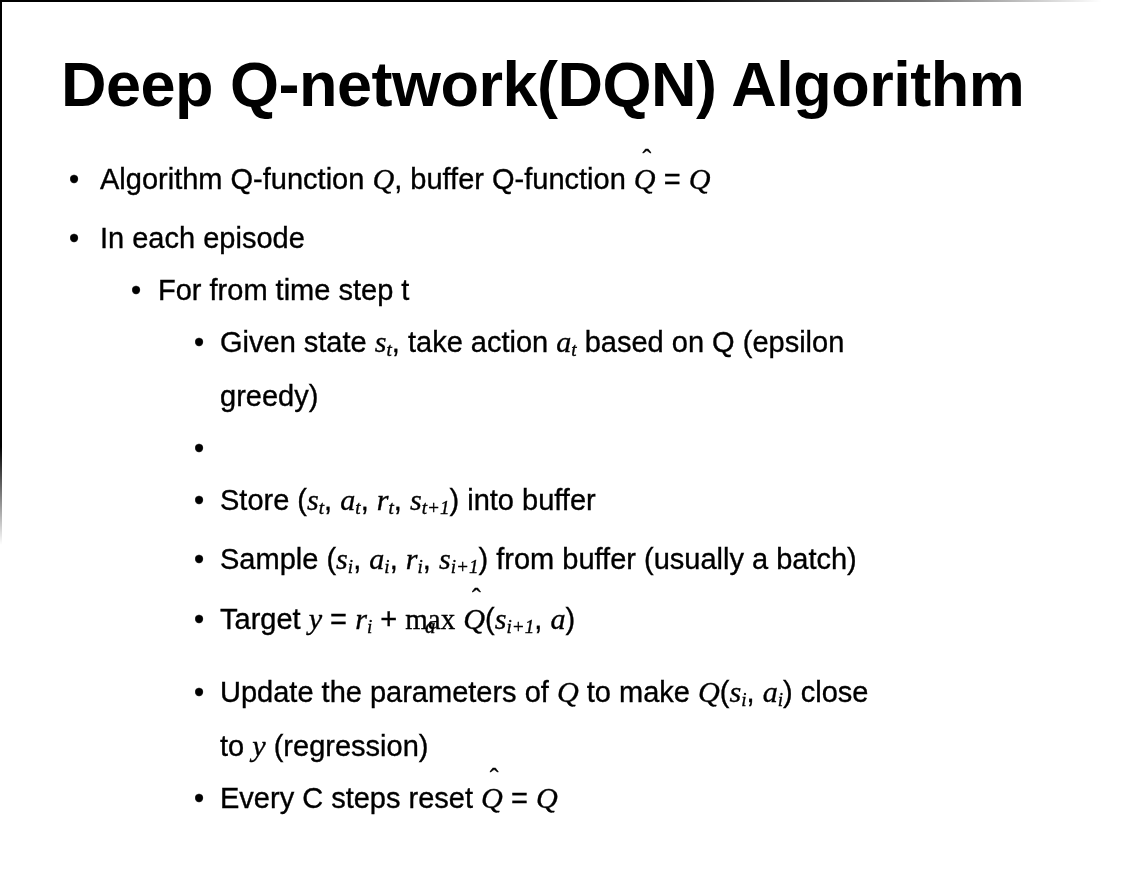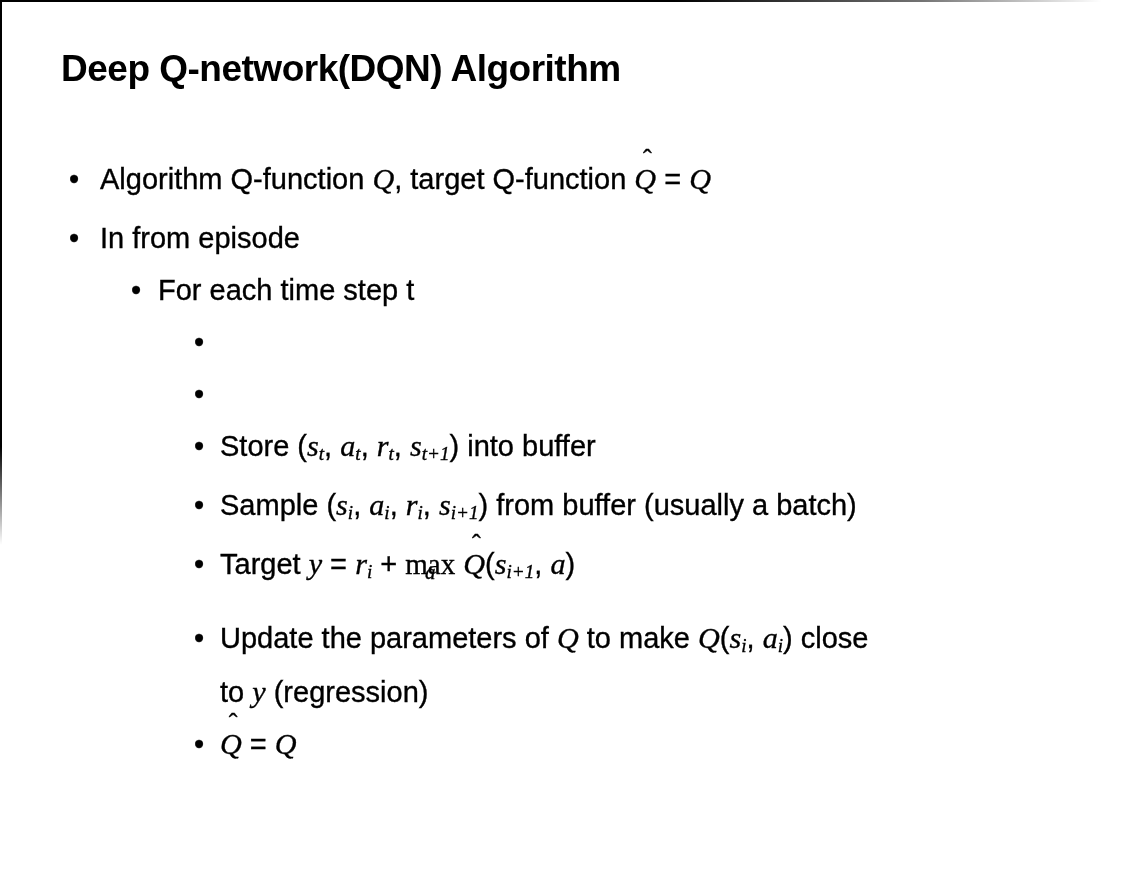--- a/index.html
+++ b/index.html
@@ -19,21 +19,21 @@
     background: linear-gradient(to right, #000 0%, #000 60%, rgba(0,0,0,0.55) 82%, rgba(0,0,0,0) 98%);
   }
   .frame-left {
     position: absolute; top: 0; left: 0;
     width: 2px; height: 545px;
     background: linear-gradient(to bottom, #000 0%, #000 82%, rgba(0,0,0,0) 100%);
   }
   .title {
     position: absolute;
     left: 61px; top: 48px;
-    font-size: 37px;
+    font-size: 63px;
     font-weight: 700;
     letter-spacing: -0.5px;
     white-space: nowrap;
   }
   .content {
     position: absolute;
     top: 156px; left: 0;
     width: 1124px;
   }
   .li {
@@ -97,32 +97,33 @@
 </head>
 <body>
 
 <div class="slide">
   <div class="frame-top"></div>
   <div class="frame-left"></div>
   <div class="title">Deep Q-network(DQN) Algorithm</div>
   <div class="content">
       <div class="li level1">
         <span class="marker">•</span>
-        <div class="li-text"><span class="run-p">Algorithm Q-function </span><span class="run-m">Q</span><span class="run-p">, target Q-function </span><span class="hatwrap"><span class="accent">ˆ</span><span class="run-m">Q</span></span><span class="run-p"> = </span><span class="run-m">Q</span></div>
+        <div class="li-text"><span class="run-p">Algorithm Q-function </span><span class="run-m">Q</span><span class="run-p">, buffer Q-function </span><span class="hatwrap"><span class="accent">ˆ</span><span class="run-m">Q</span></span><span class="run-p"> = </span><span class="run-m">Q</span></div>
       </div>
       <div class="li level1">
         <span class="marker">•</span>
-        <div class="li-text"><span class="run-p">In from episode</span></div>
+        <div class="li-text"><span class="run-p">In each episode</span></div>
       </div>
       <div class="li level2">
         <span class="marker">•</span>
-        <div class="li-text"><span class="run-p">For each time step t</span></div>
+        <div class="li-text"><span class="run-p">For from time step t</span></div>
       </div>
       <div class="li level3">
         <span class="marker">•</span>
+        <div class="li-text"><span class="run-p">Given state </span><span class="run-m">s</span><span class="run-ms">t</span><span class="run-p">, take action </span><span class="run-m">a</span><span class="run-ms">t</span><span class="run-p"> based on Q (epsilon</span><br><span class="run-p">greedy)</span></div>
       </div>
       <div class="li level3">
         <span class="marker">•</span>
       </div>
       <div class="li level3">
         <span class="marker">•</span>
         <div class="li-text"><span class="run-p">Store (</span><span class="run-m">s</span><span class="run-ms">t</span><span class="run-p">, </span><span class="run-m">a</span><span class="run-ms">t</span><span class="run-p">, </span><span class="run-m">r</span><span class="run-ms">t</span><span class="run-p">, </span><span class="run-m">s</span><span class="run-ms">t+1</span><span class="run-p">) into buffer</span></div>
       </div>
       <div class="li level3">
         <span class="marker">•</span>
@@ -131,16 +132,16 @@
       <div class="li level3 has-underop">
         <span class="marker">•</span>
         <div class="li-text"><span class="run-p">Target </span><span class="run-m">y</span><span class="run-p"> = </span><span class="run-m">r</span><span class="run-ms">i</span><span class="run-p"> + </span><span class="underop"><span class="op">max</span><span class="under">a</span></span><span class="run-p"> </span><span class="hatwrap"><span class="accent">ˆ</span><span class="run-m">Q</span></span><span class="run-p">(</span><span class="run-m">s</span><span class="run-ms">i+1</span><span class="run-p">, </span><span class="run-m">a</span><span class="run-p">)</span></div>
       </div>
       <div class="li level3">
         <span class="marker">•</span>
         <div class="li-text"><span class="run-p">Update the parameters of </span><span class="run-m">Q</span><span class="run-p"> to make </span><span class="run-m">Q</span><span class="run-p">(</span><span class="run-m">s</span><span class="run-ms">i</span><span class="run-p">, </span><span class="run-m">a</span><span class="run-ms">i</span><span class="run-p">) close</span><br><span class="run-p">to </span><span class="run-m">y</span><span class="run-p"> (regression)</span></div>
       </div>
       <div class="li level3">
         <span class="marker">•</span>
-        <div class="li-text"><span class="hatwrap"><span class="accent">ˆ</span><span class="run-m">Q</span></span><span class="run-p"> = </span><span class="run-m">Q</span></div>
+        <div class="li-text"><span class="run-p">Every C steps reset </span><span class="hatwrap"><span class="accent">ˆ</span><span class="run-m">Q</span></span><span class="run-p"> = </span><span class="run-m">Q</span></div>
       </div>
     </div>
 </div>
 
 </body></html>

